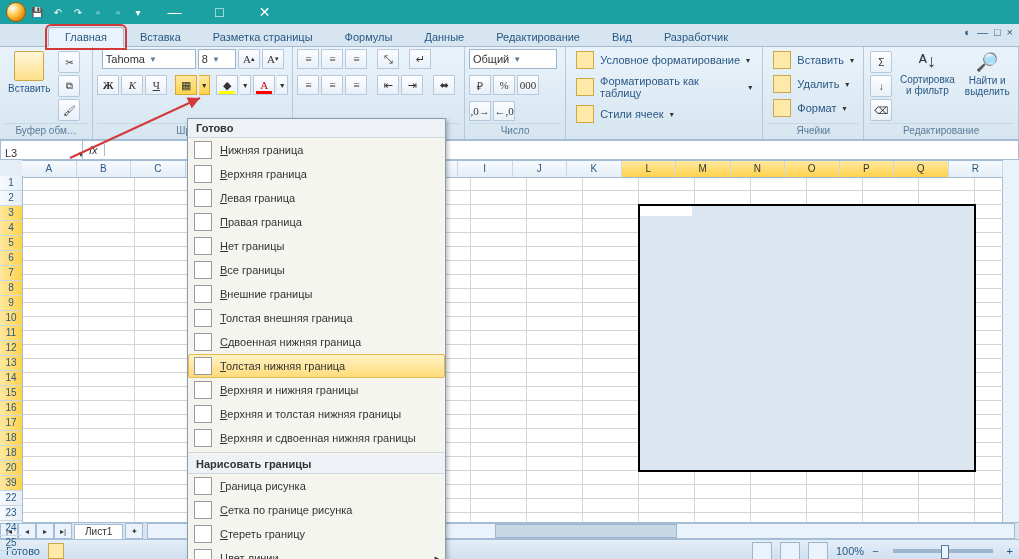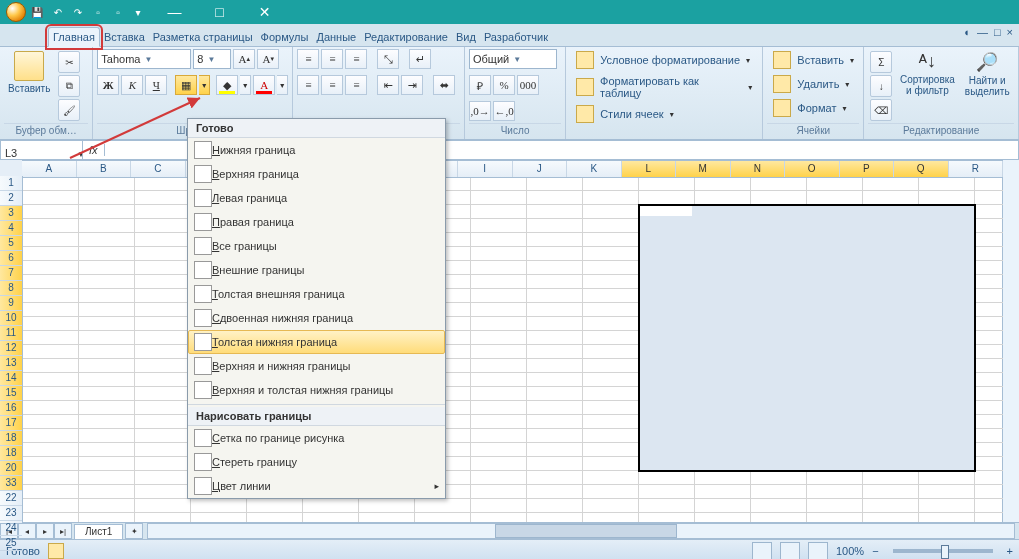--- a/index.html
+++ b/index.html
@@ -4,21 +4,21 @@
 <style>
 html,body{margin:0;padding:0;font-family:Tahoma,Segoe UI,Arial,sans-serif;font-size:11px;background:#d6e5ef;color:#333;overflow:hidden;width:1019px;height:559px}
 .titlebar{height:24px;background:#1ba1a1;display:flex;align-items:center;color:#fff}
 .qat{display:flex;align-items:center;gap:4px;padding:0 6px}
 .qat .orb{width:18px;height:18px;border-radius:50%;background:radial-gradient(circle at 30% 30%,#fff,#ffc84a 40%,#e07a00 80%);border:1px solid #9e5b00}
 .qat .qbtn{width:16px;height:16px;display:flex;align-items:center;justify-content:center;font-size:10px;color:#fff}
 .title{flex:1;text-align:center;font-size:12px}
 .winbtns{display:flex}
 .winbtn{width:45px;height:24px;display:flex;align-items:center;justify-content:center;color:#fff;font-size:14px}
 .tabbar{height:22px;background:#d6e5ef;display:flex;align-items:flex-end;padding-left:48px;gap:0;position:relative;border-bottom:1px solid #a5bdd4}
-.tab{padding:3px 4px;color:#2a5885;cursor:default}
+.tab{padding:3px 16px;color:#2a5885;cursor:default}
 .tab.active{background:#eaf3fb;border:1px solid #a5bdd4;border-bottom:1px solid #eaf3fb;margin-bottom:-1px;border-radius:3px 3px 0 0;outline:2px solid #d23a3a;outline-offset:1px}
 .helpbtns{position:absolute;right:6px;top:2px;display:flex;gap:6px;color:#2a5885}
 .ribbon{height:92px;background:linear-gradient(#eaf3fb,#d6e5ef);display:flex;border-bottom:1px solid #a5bdd4}
 .group{border-right:1px solid #b6c9dc;display:flex;flex-direction:column;padding:2px 4px 0}
 .groupbody{flex:1;display:flex;align-items:flex-start;gap:2px}
 .grouplabel{height:14px;text-align:center;font-size:10px;color:#5b7a9a;border-top:1px solid #c8d7e6;padding-top:1px;position:relative}
 .bigbtn{display:flex;flex-direction:column;align-items:center;justify-content:center;padding:2px 4px;gap:2px;min-width:40px}
 .bigbtn .ic{width:28px;height:28px;border:1px solid #c8a94a;background:linear-gradient(#fff6d9,#ffe08a);border-radius:2px}
 .smallcol{display:flex;flex-direction:column;gap:2px;padding:2px}
 .sbtn{width:20px;height:20px;border:1px solid #b6c9dc;border-radius:2px;background:linear-gradient(#fdfdff,#e8f0f8);display:flex;align-items:center;justify-content:center;font-size:10px}
@@ -41,21 +41,21 @@
 .rowhdr.sel{background:linear-gradient(90deg,#ffe89f,#ffd24a)}
 .cornerbox{position:absolute;left:0;top:20px;width:22px;height:16px;background:#e5eef7;border-right:1px solid #a5bdd4;border-bottom:1px solid #a5bdd4;z-index:1}
 .grid{position:absolute;left:22px;top:36px;right:16px;bottom:16px;overflow:hidden}
 .gridinner{position:relative;width:1000px;height:400px}
 .vline{position:absolute;top:0;bottom:0;width:1px;background:#d4d4d4}
 .hline{position:absolute;left:0;right:0;height:1px;background:#d4d4d4}
 .selrange{position:absolute;background:#dce6f1;border:2px solid #000}
 .activecell{position:absolute;background:#fff}
 .dropdown{position:absolute;left:187px;top:118px;width:257px;background:#f5f5f0;border:1px solid #8a9bab;box-shadow:2px 2px 4px rgba(0,0,0,.25);z-index:100;font-size:11px}
 .ddheader{padding:3px 8px;font-weight:bold;background:#eef2f6;border-bottom:1px solid #d0d8e0}
-.dditem{display:flex;align-items:center;padding:3px 6px;cursor:default}
+.dditem{display:flex;align-items:center;gap:8px;padding:3px 6px;cursor:default}
 .dditem.hover{background:linear-gradient(#fff2c6,#ffdc7a);border:1px solid #e6b953;padding:2px 5px;border-radius:2px}
 .ddicon{width:16px;height:16px;border:1px solid #999;background:#fff;flex-shrink:0;font-size:8px;display:flex;align-items:center;justify-content:center}
 .ddsep{height:1px;background:#d0d8e0;margin:2px 0}
 .dditem .arr{margin-left:auto;font-size:9px}
 .sheet-tabs{position:absolute;left:0;bottom:0;right:0;height:16px;background:#d6e5ef;display:flex;align-items:center;border-top:1px solid #a5bdd4;font-size:10px}
 .navbtn{width:16px;height:14px;border:1px solid #a5bdd4;background:#eaf3fb;display:flex;align-items:center;justify-content:center;font-size:8px}
 .shtab{padding:0 10px;background:#fff;border:1px solid #a5bdd4;border-bottom:none;height:14px;line-height:14px;margin-left:2px}
 .hscroll{flex:1;height:14px;margin:0 4px;background:#eaf3fb;border:1px solid #a5bdd4;position:relative}
 .hscroll .thumb{position:absolute;left:40%;width:180px;top:0;bottom:0;background:#c8d7e6;border:1px solid #9db6ce}
 .statusbar{height:22px;background:linear-gradient(#e4eef7,#cddff0);border-top:1px solid #a5bdd4;display:flex;align-items:center;padding:0 6px;gap:8px;color:#2a5885;font-size:11px}
@@ -119,21 +119,21 @@
       <div class="smallcol">
         <div class="sbtn">✂</div>
         <div class="sbtn">⧉</div>
         <div class="sbtn">🖌</div>
       </div>
     </div>
     <div class="grouplabel">Буфер обм…</div>
   </div>
 
   <div class="group" style="width:194px">
-    <div class="groupbody" style="flex-direction:column;align-items:flex-start">
+    <div class="groupbody" style="flex-direction:column;align-items:center">
       <div class="fontrow">
         <div class="combo" style="width:86px">
             <span>Tahoma</span>
             <span class="dd">▼</span>
           </div>
         <div class="combo" style="width:30px">
             <span>8</span>
             <span class="dd">▼</span>
           </div>
         <div class="txtbtn">A<sup style="font-size:7px">▴</sup></div>
@@ -310,21 +310,21 @@
       <div class="rowhdr sel">11</div>
       <div class="rowhdr sel">12</div>
       <div class="rowhdr sel">13</div>
       <div class="rowhdr sel">14</div>
       <div class="rowhdr sel">15</div>
       <div class="rowhdr sel">16</div>
       <div class="rowhdr sel">17</div>
       <div class="rowhdr sel">18</div>
       <div class="rowhdr sel">18</div>
       <div class="rowhdr sel">20</div>
-      <div class="rowhdr sel">33</div>
+      <div class="rowhdr sel">39</div>
       <div class="rowhdr">22</div>
       <div class="rowhdr">23</div>
       <div class="rowhdr">24</div>
       <div class="rowhdr">25</div>
     </div>
   <div class="vscroll"></div>
   <div class="grid">
     <div class="gridinner" id="gridinner">
         <div class="vline" style="left: 0px;"></div>
         <div class="vline" style="left: 56px;"></div>
@@ -400,20 +400,24 @@
       <div class="dditem">
         <div class="ddicon"></div>
         <span><u>Л</u>евая граница</span>
       </div>
       <div class="dditem">
         <div class="ddicon"></div>
         <span><u>П</u>равая граница</span>
       </div>
       <div class="dditem">
         <div class="ddicon"></div>
+        <span><u>Н</u>ет границы</span>
+      </div>
+      <div class="dditem">
+        <div class="ddicon"></div>
         <span><u>В</u>се границы</span>
       </div>
       <div class="dditem">
         <div class="ddicon"></div>
         <span><u>В</u>нешние границы</span>
       </div>
       <div class="dditem">
         <div class="ddicon"></div>
         <span><u>Т</u>олстая внешняя граница</span>
       </div>
@@ -425,25 +429,33 @@
         <div class="ddicon"></div>
         <span><u>Т</u>олстая нижняя граница</span>
       </div>
       <div class="dditem">
         <div class="ddicon"></div>
         <span><u>В</u>ерхняя и нижняя границы</span>
       </div>
       <div class="dditem">
         <div class="ddicon"></div>
         <span><u>В</u>ерхняя и толстая нижняя границы</span>
+      </div>
+      <div class="dditem">
+        <div class="ddicon"></div>
+        <span><u>В</u>ерхняя и сдвоенная нижняя границы</span>
       </div>
     </div>
   <div class="ddsep"></div>
   <div class="ddheader">Нарисовать границы</div>
   <div id="dditems2">
+      <div class="dditem">
+        <div class="ddicon"></div>
+        <span><u>Г</u>раница рисунка</span>
+      </div>
       <div class="dditem">
         <div class="ddicon"></div>
         <span><u>С</u>етка по границе рисунка</span>
       </div>
       <div class="dditem">
         <div class="ddicon"></div>
         <span><u>С</u>тереть границу</span>
       </div>
       <div class="dditem">
         <div class="ddicon"></div>

